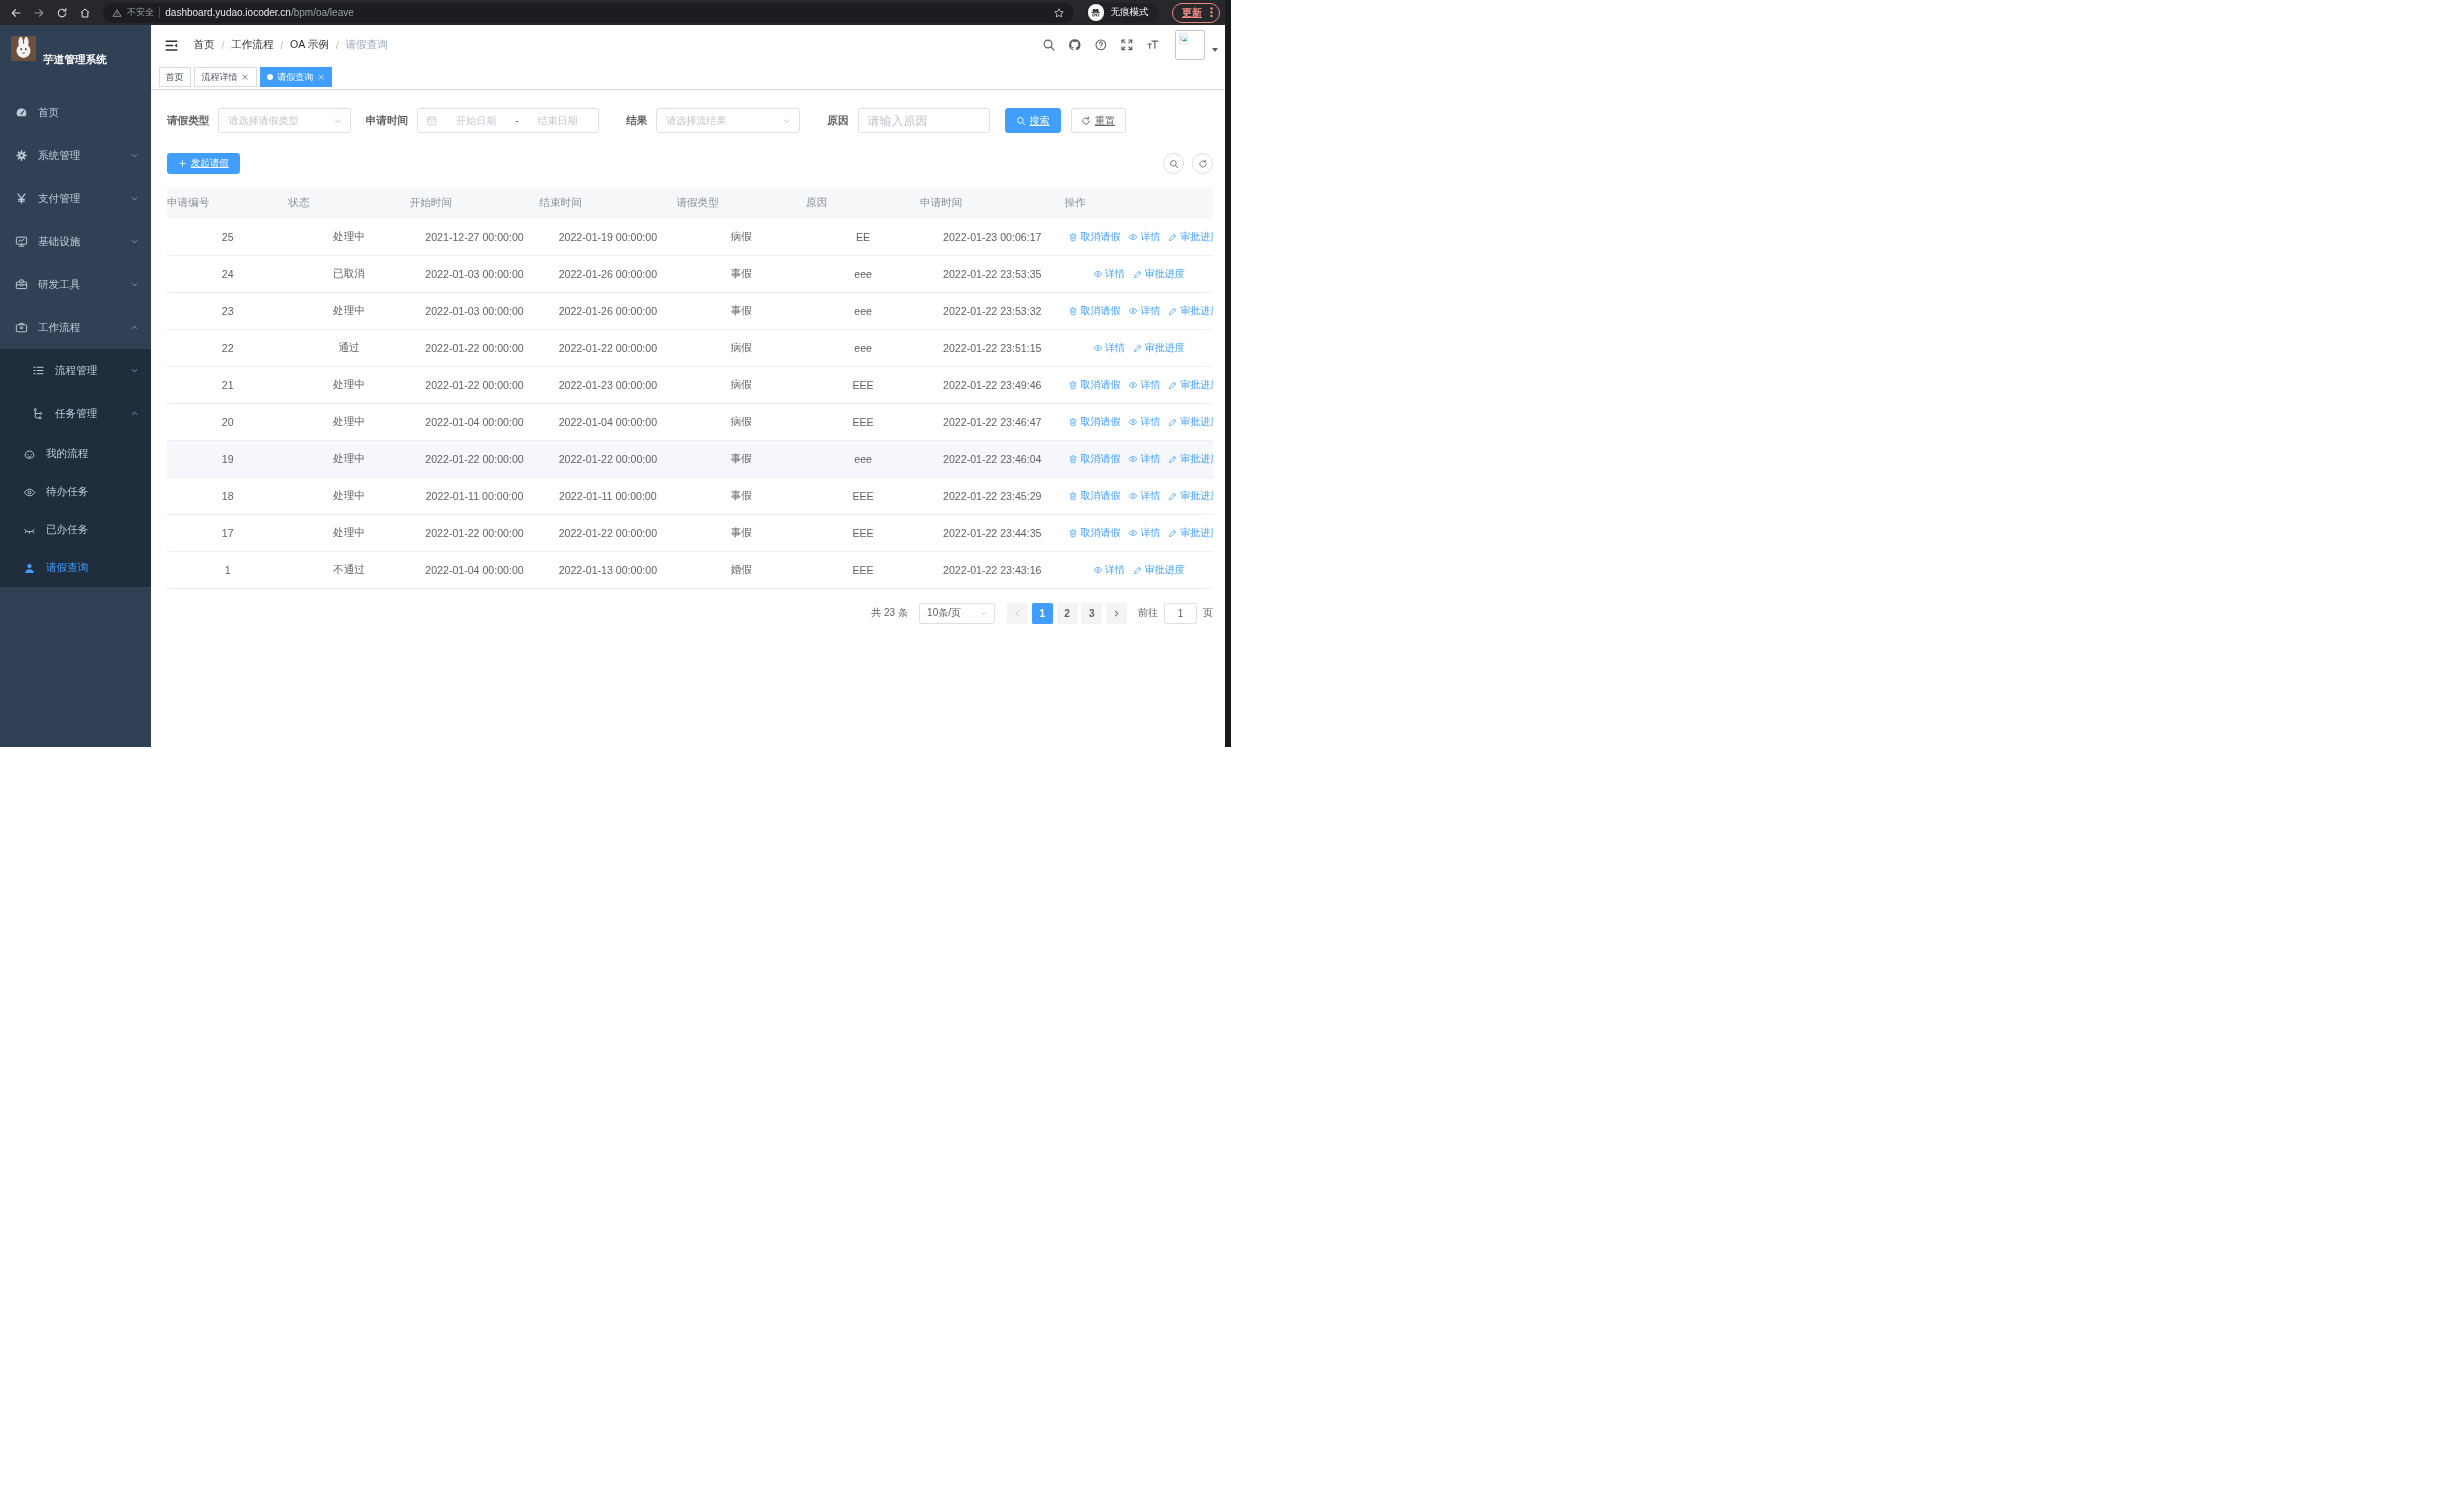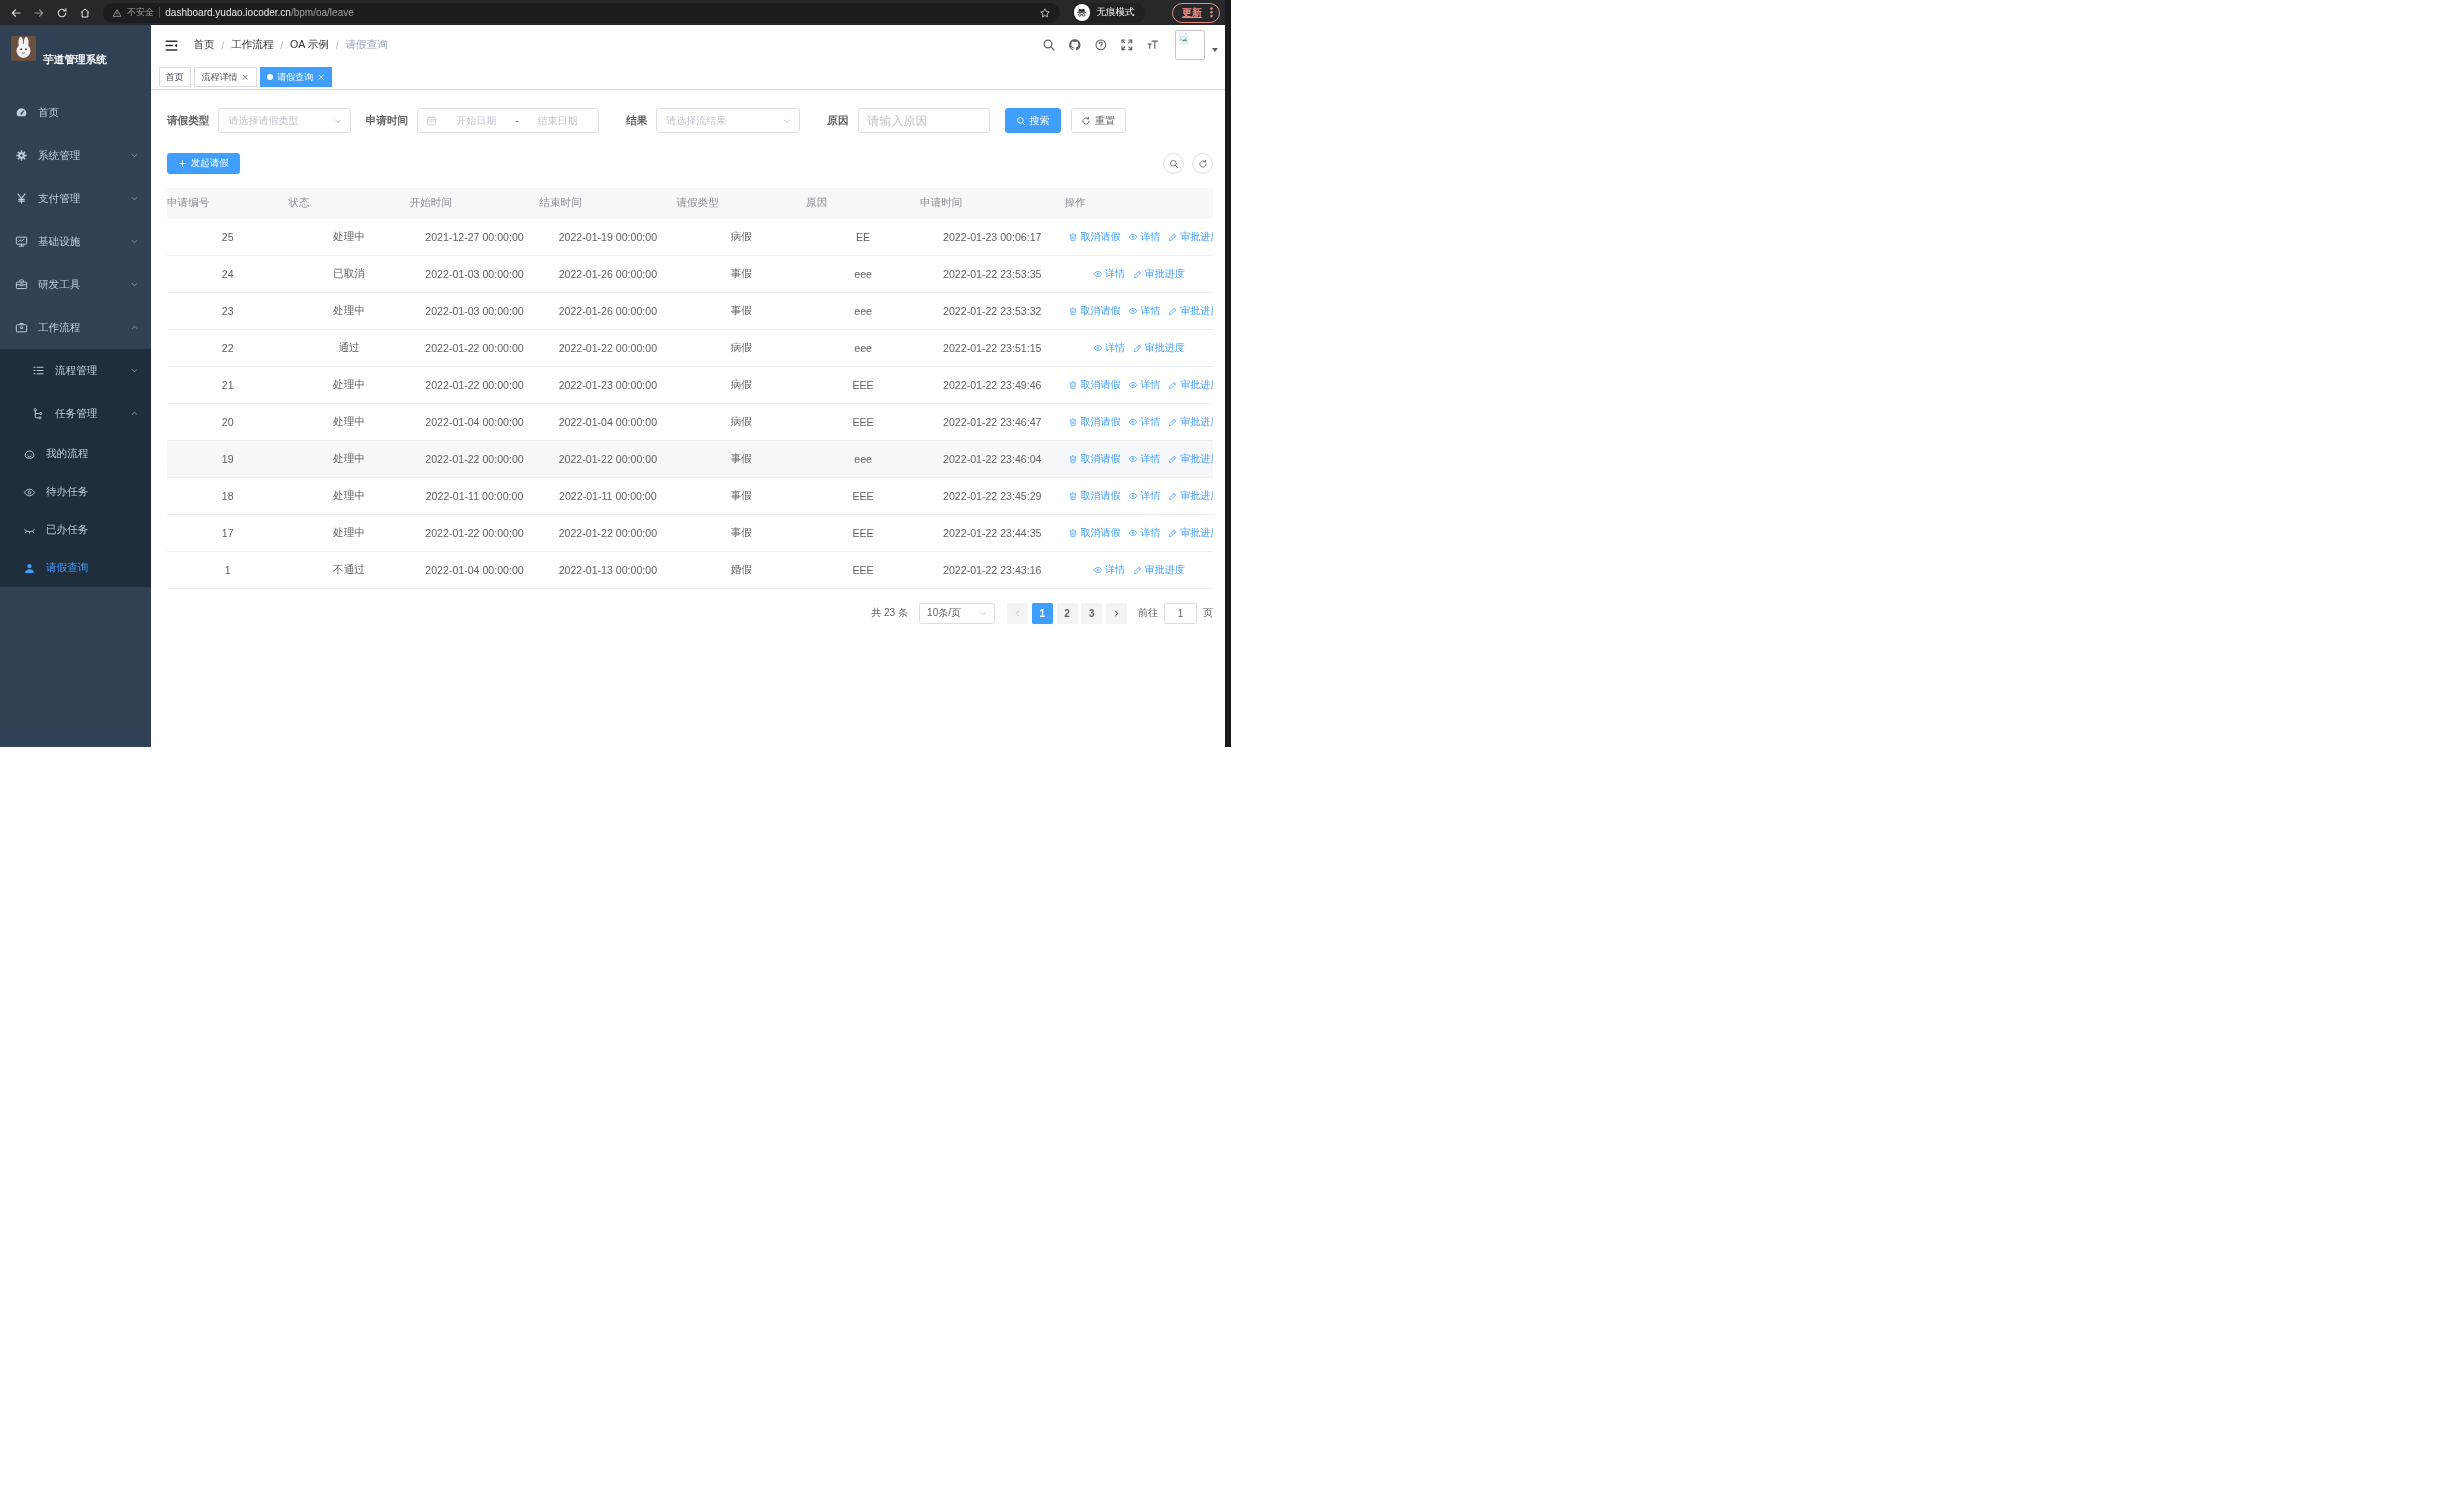--- a/index.html
+++ b/index.html
@@ -34,21 +34,21 @@
   .star-icn { width:12px; height:12px; color:#c2c5c9; }
   .incog-badge {
     height:20px; border-radius:10px; background:#202124; display:flex; align-items:center;
     gap:6px; padding:0 10.6px 0 1.5px; margin-left:4.6px;
   }
   .incog-circle { width:16.7px; height:16.7px; background:#fff; border-radius:50%; display:flex; align-items:center; justify-content:center; }
   .incog-circle .icn { width:11.4px; height:11.4px; }
   .incog-label { color:#fff; font-size:9.5px; white-space:nowrap; }
   .update-pill {
     height:20px; border:1.1px solid #e8897c; border-radius:10px; display:flex; align-items:center;
-    gap:7.6px; padding:0 6.8px 0 9px; margin-left:24px; color:#f28b82;text-decoration:underline;
+    gap:7.6px; padding:0 6.8px 0 9px; margin-left:10px; color:#f28b82;text-decoration:underline;
   }
   .update-label { font-size:10px; font-weight:600; white-space:nowrap; }
   .dots-icn { width:3px; height:10.6px; }
 
   
   .app { display:flex; height:722px; }
 
   
   .sidebar { width:151px; background:#304156; flex:none; overflow:hidden; }
   .logo-row { height:46px; display:flex; align-items:center; gap:7.6px; padding:0 10.6px; }
@@ -102,21 +102,21 @@
   .sel .chev { width:10px; height:10px; color:#c0c4cc; }
   .sel-type { width:133px; margin-right:14.4px; }
   .date-range { width:182px; padding:0 7.6px; gap:6px; margin-right:27px; }
   .date-range .cal { width:11.4px; height:11.4px; color:#c0c4cc; }
   .date-range .dr-sep { color:#606266; font-size:10px; }
   .date-range .dr-start, .date-range .dr-end { flex:1; text-align:center; }
   .sel-result { width:144px; margin-right:27px; }
   .inp-reason { width:132px; padding:0 9px; margin-right:15px; }
   .inp-reason input { border:none; outline:none; width:100%; font-size:12px; color:#606266; font-family:inherit; background:transparent; }
   .inp-reason input::placeholder { color:#c0c4cc; }
-  .btn { height:25px; border-radius:3px; font-size:10px; display:inline-flex; align-items:center; justify-content:center; gap:3.8px; cursor:pointer; border:0.8px solid transparent; white-space:nowrap; font-family:inherit; }
+  .btn { height:25px; border-radius:3px; font-size:10px; display:inline-flex; align-items:center; justify-content:center; gap:3.8px; cursor:pointer; border:0.8px solid transparent; white-space:nowrap; font-family:inherit;text-decoration:underline; }
   .btn .icn { width:10px; height:10px; }
   .btn-primary { background:#409eff; color:#fff; border-color:#409eff; }
   .btn-plain { background:#fff; color:#606266; border-color:#dcdfe6; }
   .btn-search { width:56px; margin-right:10px; }
   .btn-reset { width:55px; }
 
   
   .action-row { display:flex; align-items:center; justify-content:space-between; margin-bottom:13.7px; }
   .btn-create { height:21px; font-size:9.5px; padding:0 10px; border-radius:2.7px; }
   .btn-create .icn { width:9px; height:9px; }

